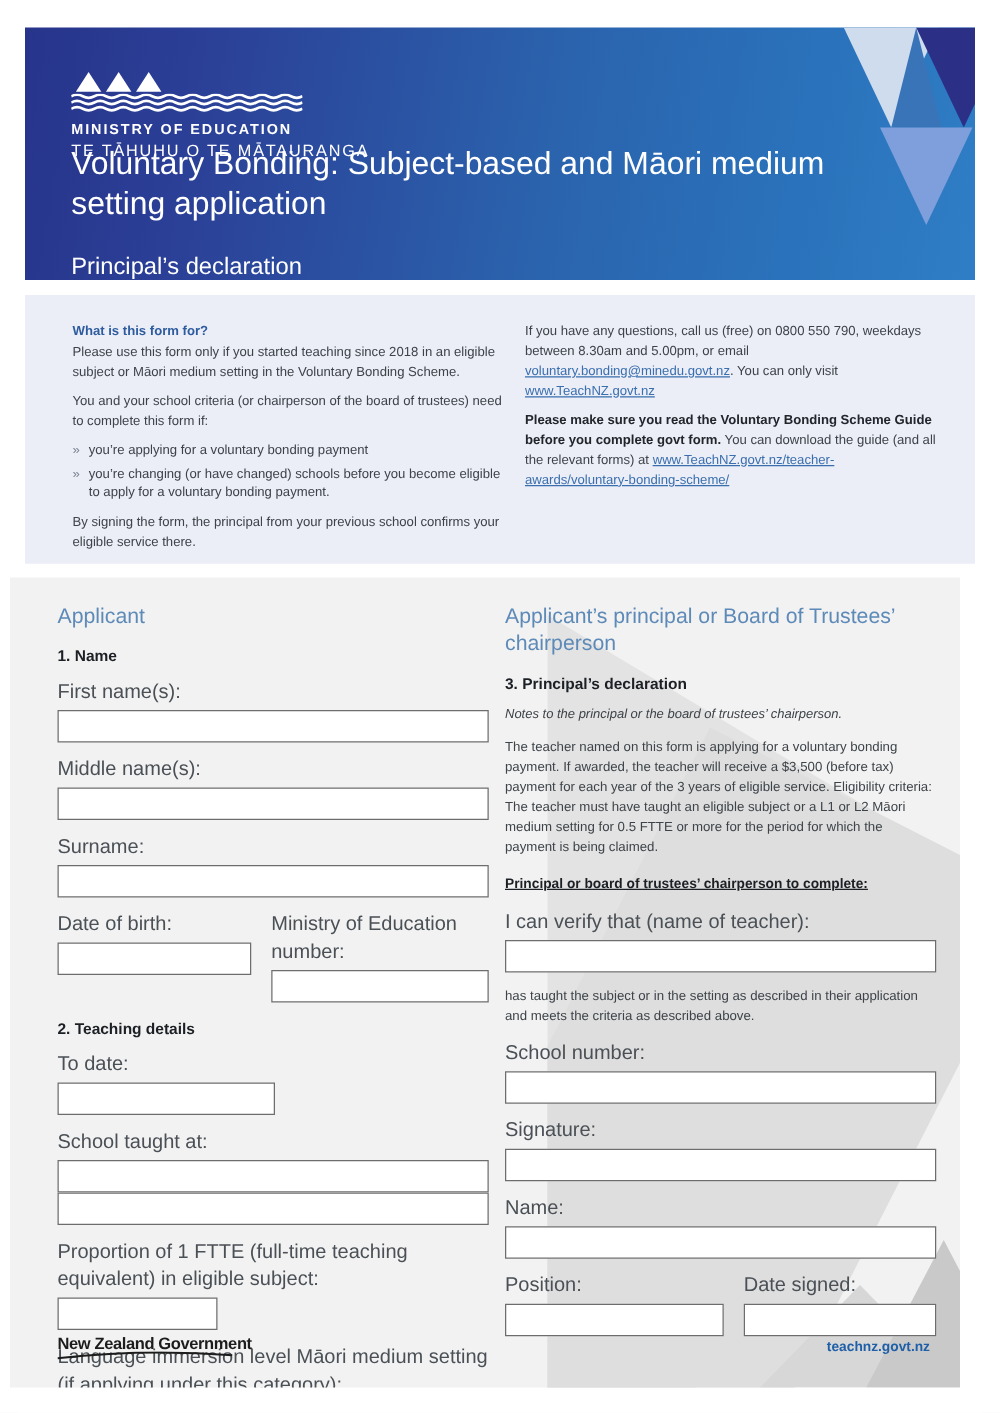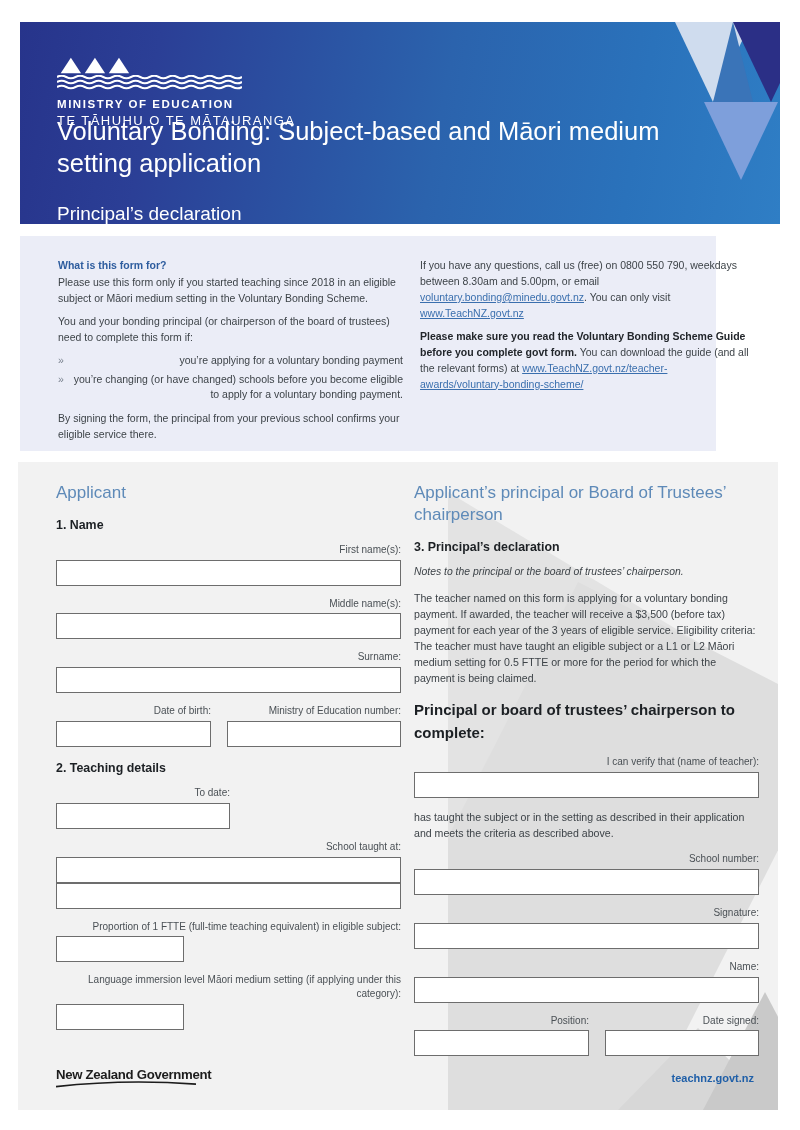--- a/index.html
+++ b/index.html
@@ -113,21 +113,21 @@
     color: #ffffff;
     font-size: 19px;
     font-weight: 400;
   }
 
   
   .info {
     position: absolute;
     left: 20px;
     top: 236px;
-    width: 696px;
+    width: 760px;
     height: 215px;
     background: #ebedf7;
   }
   .info-col-l {
     position: absolute;
     left: 38px; top: 22px;
     width: 345px;
     color: #3d4348;
     font-size: 10.5px;
     line-height: 1.52;
@@ -147,35 +147,34 @@
     font-weight: bold;
   }
   .info p { margin: 0 0 9px 0; }
   .info p.tight { margin-bottom: 7px; }
   .bullets { margin: 0 0 8px 0; padding: 0; list-style: none; }
   .bullets li {
     position: relative;
     padding-left: 13px;
     margin-bottom: 3px;
     line-height: 1.5;
-    text-align: right;
   }
   .bullets li::before {
     content: "\00BB";
     position: absolute;
     left: 0; top: 0;
     color: #7b8390;
   }
   .lnk { color: #3a6fae; text-decoration: underline; }
   .bold { font-weight: bold; color: #22262b; }
 
   
   .formbody {
     position: absolute;
-    left: 18px;
+    left: 8px;
     top: 462px;
     width: 760px;
     height: 648px;
     background: #f2f2f2;
     overflow: hidden;
   }
   .watermark { position: absolute; pointer-events: none; }
   .wm-band {
     top: 30px; left: 430px;
     width: 420px; height: 700px;
@@ -232,32 +231,32 @@
     margin: 10px 0 0 0;
     line-height: 1.45;
   }
   .para {
     font-size: 10.6px;
     color: #3d4348;
     line-height: 1.52;
     margin: 11px 0 0 0;
   }
   .para-bold {
-    font-size: 15px;
+    font-size: 11px;
     color: #1c2024;
     font-weight: bold;
     line-height: 1.5;
     margin: 13px 0 0 0;
+    text-decoration: underline;
   }
   .flabel {
-    font-size: 10px;
+    font-size: 16px;
     color: #4a5055;
     margin: 11px 0 3px 0;
     line-height: 1.38;
-    text-align: right;
   }
   .fbox {
     background: #ffffff;
     border: 1px solid #6d6d6d;
     height: 26px;
     box-sizing: border-box;
     width: 100%;
   }
   .fbox.short { width: 128px; }
   .row2 { display: flex; gap: 16px; }
@@ -320,21 +319,21 @@
     </div>
 
     <div class="header-title">Voluntary Bonding: Subject-based and Māori medium setting application</div>
     <div class="header-sub">Principal’s declaration</div>
   </div>
 
   <div class="info">
     <div class="info-col-l">
       <h4>What is this form for?</h4>
       <p class="tight">Please use this form only if you started teaching since 2018 in an eligible subject or Māori medium setting in the Voluntary Bonding Scheme.</p>
-      <p class="tight">You and your bonding principal (or chairperson of the board of trustees) need to complete this form if:</p>
+      <p class="tight">You and your school criteria (or chairperson of the board of trustees) need to complete this form if:</p>
       <ul class="bullets">
         <li>you’re applying for a voluntary bonding payment</li>
         <li>you’re changing (or have changed) schools before you become eligible to apply for a voluntary bonding payment.</li>
       </ul>
       <p>By signing the form, the principal from your previous school confirms your eligible service there.</p>
     </div>
 
     <div class="info-col-r">
       <p class="tight"><span>If you have any questions, call us (free) on 0800 550 790, weekdays between 8.30am and 5.00pm, or email </span><a class="lnk" href="#">voluntary.bonding@minedu.govt.nz</a><span>. You can only visit </span><a class="lnk" href="#">www.TeachNZ.govt.nz</a></p>
       <p><span class="bold">Please make sure you read the Voluntary Bonding Scheme Guide before you complete govt form.</span><span> You can download the guide (and all the relevant forms) at </span><a class="lnk" href="#">www.TeachNZ.govt.nz/teacher-awards/voluntary-bonding-scheme/</a></p>

